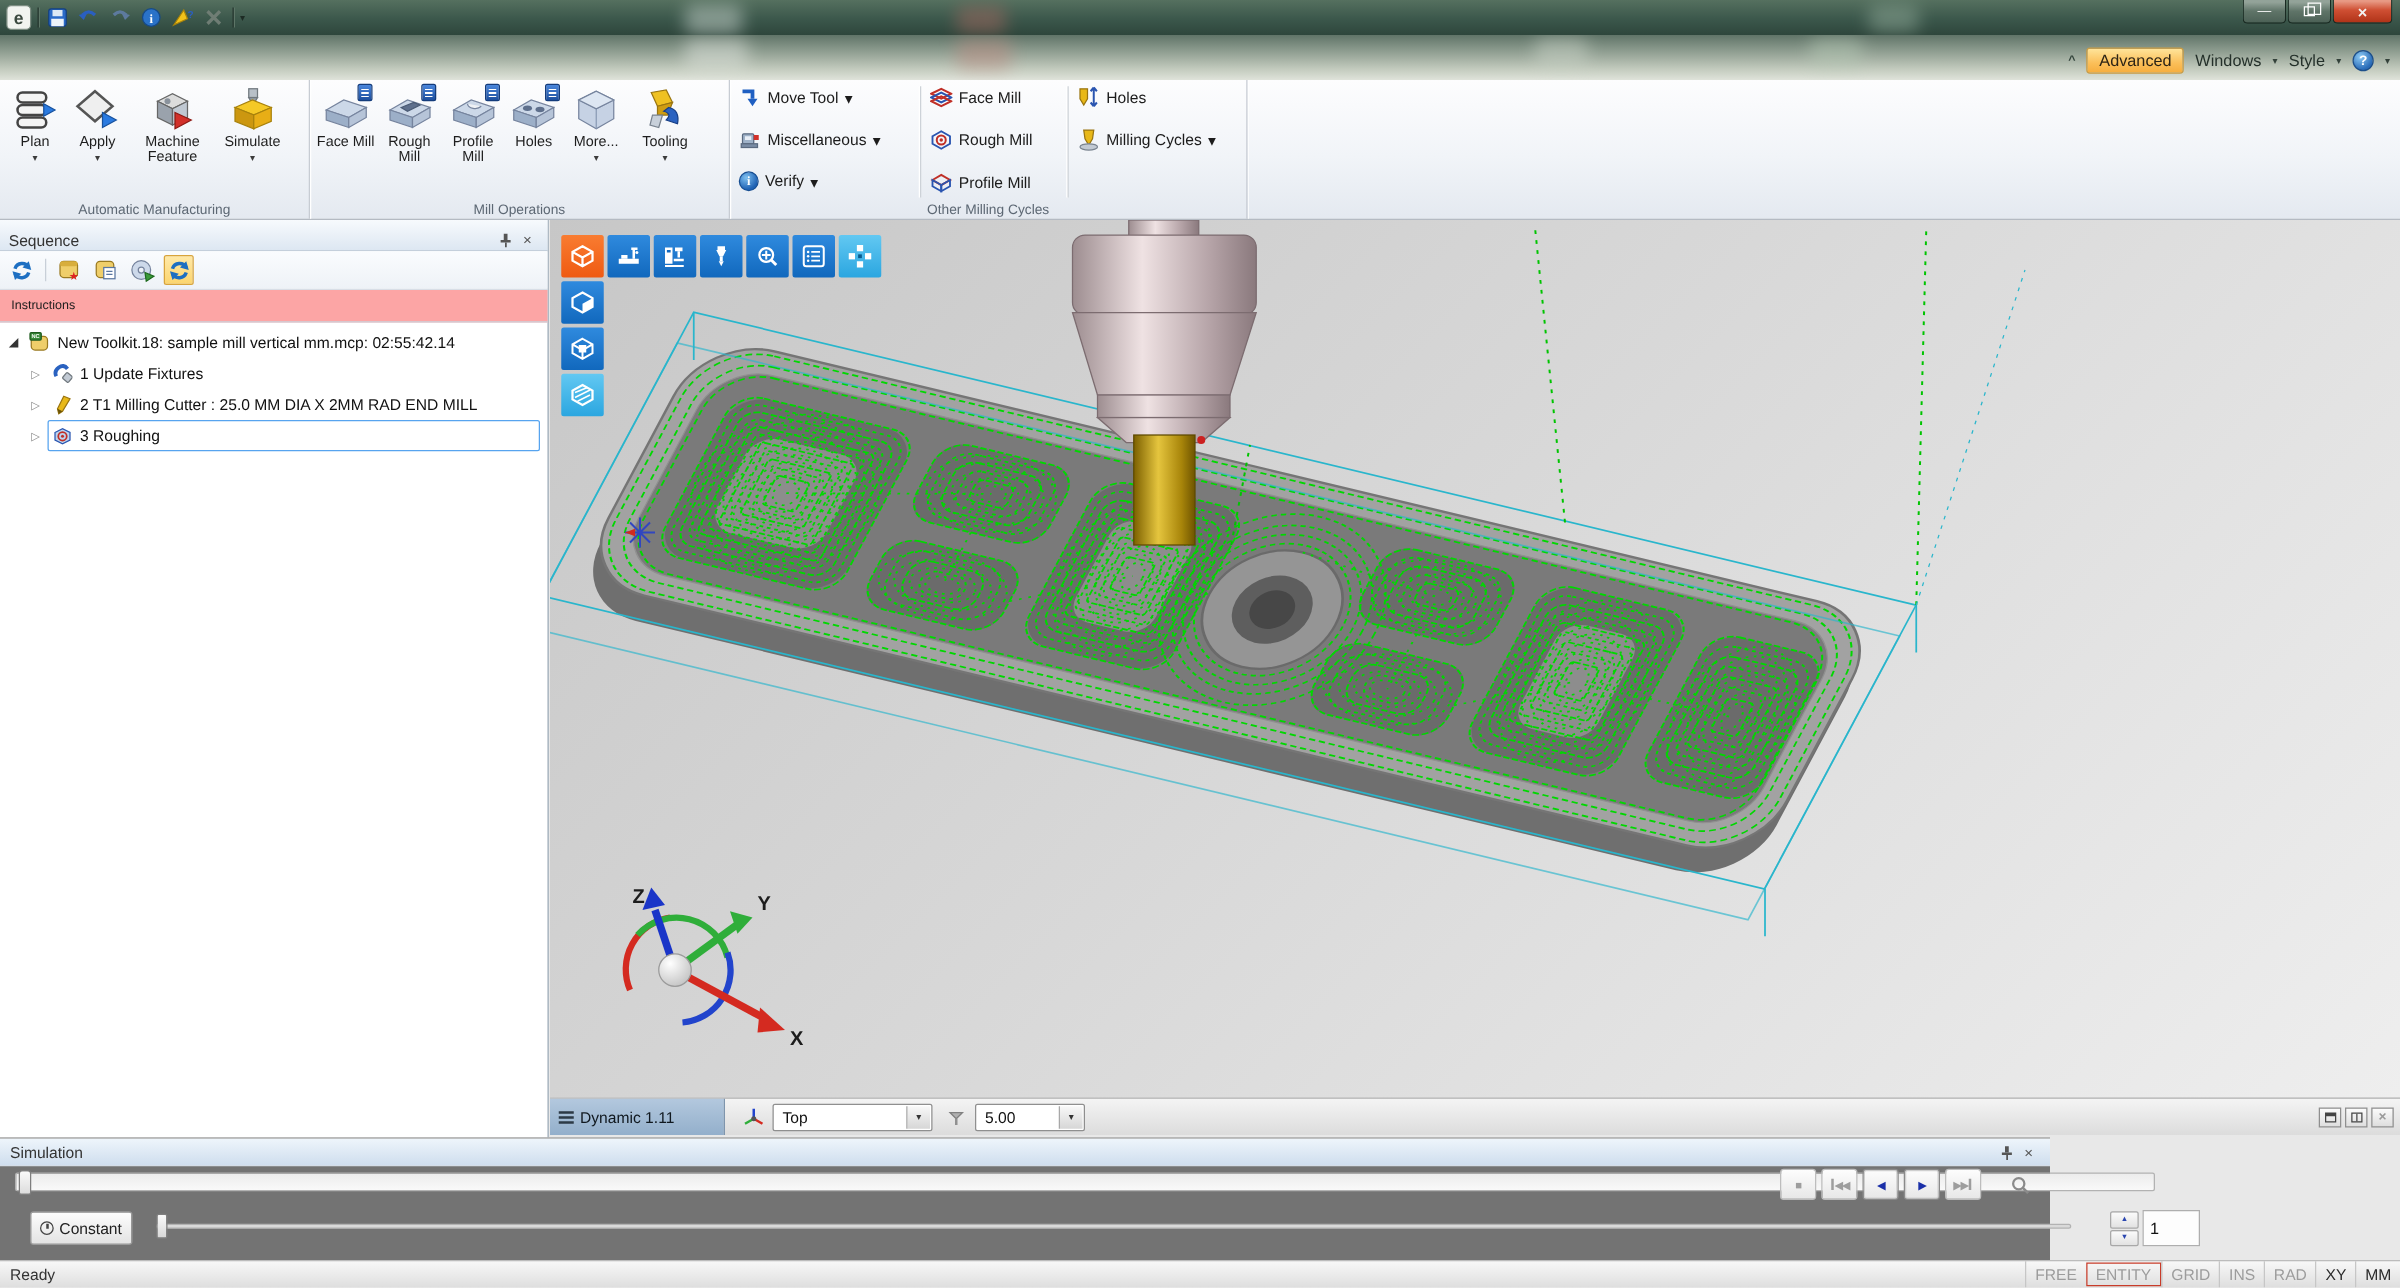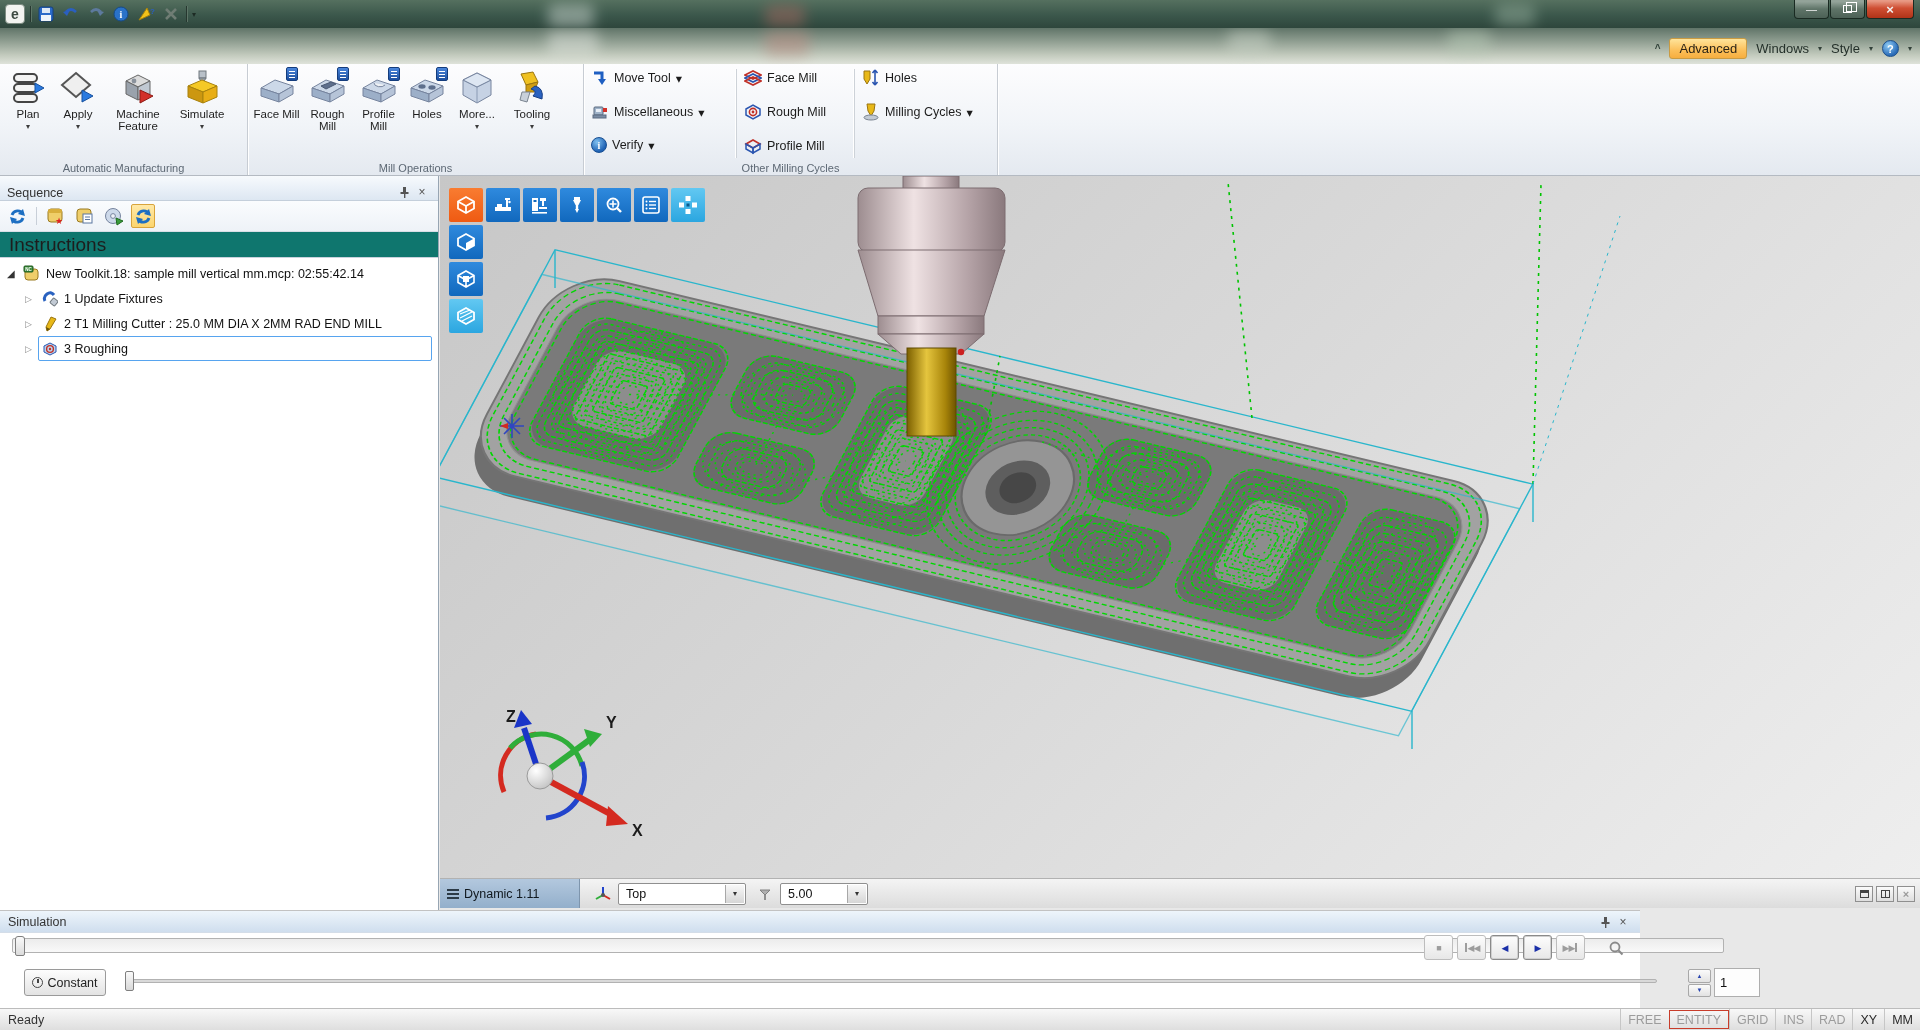--- a/index.html
+++ b/index.html
@@ -51,21 +51,21 @@
 
   
   .seq{position:absolute;left:0;top:176px;width:439px;height:734px;background:#fff;border-right:1px solid #97a5b3}
   .seq-header{height:25px;background:linear-gradient(180deg,#f7fafd 0%,#dde7f2 100%);border-bottom:1px solid #c4cfdb;display:flex;align-items:flex-end;padding:0 7px;font-size:12.5px;color:#333}
   .seq-header .hspace{flex:1}
   .hbtn{width:18px;height:16px;display:flex;align-items:center;justify-content:center;color:#555;font-size:12px}
   .seq-toolbar{height:31px;display:flex;align-items:center;gap:5px;padding:0 5px;background:linear-gradient(180deg,#fafcfe,#eef2f7);border-bottom:1px solid #d8dee6}
   .stool{width:24px;height:24px;display:flex;align-items:center;justify-content:center;border-radius:2px}
   .stool.active{background:linear-gradient(180deg,#ffe9a8,#fcd56e);border:1px solid #d8a43c}
   .tsep{width:1px;height:18px;background:#c8cfd8;margin:0 2px}
-  .instructions{height:26px;display:flex;align-items:center;padding:0 9px;font-size:19px;color:#1d1d1d;border-bottom:1px solid #c9d2dc;background:#0f766e}
+  .instructions{height:26px;display:flex;align-items:center;padding:0 9px;font-size:10px;color:#1d1d1d;border-bottom:1px solid #c9d2dc;background:#fca5a5}
   .tree{padding-top:3px;font-size:12.5px;color:#111}
   .trow{height:25px;display:flex;align-items:center;gap:6px;padding-left:7px;position:relative}
   .trow.child{padding-left:25px}
   .twist{width:10px;font-size:9px;color:#8a8a8a;flex:none}
   .twist.exp{color:#333;font-size:10px}
   .ticon{width:17px;height:17px;flex:none;display:flex;align-items:center;justify-content:center}
   .trow.selected .selbox{position:absolute;left:38px;right:6px;top:0;bottom:0;border:1px solid #57a4ef;border-radius:2px}
 
   
   .viewport{position:absolute;left:440px;top:176px;width:1480px;height:702px;background:linear-gradient(135deg,#c7c7c7 0%,#d8d8d8 45%,#eeeeee 100%);overflow:hidden}
@@ -85,21 +85,21 @@
   .combo{width:120px;height:22px;background:#fff;border:1px solid #8f8f8f;border-radius:2px;display:flex;align-items:center;padding-left:7px;font-size:12.5px;position:relative;color:#111}
   .combo .dd{position:absolute;right:1px;top:1px;bottom:1px;width:19px;background:linear-gradient(180deg,#f8f8f8,#d6d6d6);border-left:1px solid #a8a8a8;display:flex;align-items:center;justify-content:center;font-size:8px;color:#333}
   .vpbar-right{margin-left:auto;display:flex;gap:3px;margin-right:5px;align-items:center}
   .splitbtn{width:18px;height:16px;border:1px solid #8f8f8f;background:linear-gradient(180deg,#fbfbfb,#dedede);display:flex;align-items:center;justify-content:center}
   .splitbtn .h{width:9px;height:8px;border:1px solid #444;border-top-width:3px}
   .splitbtn .v{width:9px;height:8px;border:1px solid #444;display:flex}
   .splitbtn .v i{display:block;width:4px;border-right:1px solid #444}
   .splitbtn.x{color:#9a9a9a;font-weight:bold;font-size:11px}
 
   
-  .sim{position:absolute;left:0;top:910px;width:1640px;height:98px;background:#ffffff;border-top:1px solid #c2c2c2}
+  .sim{position:absolute;left:0;top:910px;width:1640px;height:98px;background:#737373;border-top:1px solid #c2c2c2}
   .sim-header{height:22px;background:linear-gradient(180deg,#eef5fb 0%,#cfdeee 100%);display:flex;align-items:center;padding:0 8px;font-size:12.5px;color:#333;border-bottom:1px solid #d4dde8}
   .sim-header .hspace{flex:1}
   .track{position:absolute;height:15px;border:1px solid #b2b2b2;border-radius:2px;background:linear-gradient(180deg,#ececec,#f9f9f9)}
   .thumb{position:absolute;top:-3px;width:10px;height:20px;background:linear-gradient(180deg,#fafafa,#dcdcdc);border:1px solid #7f7f7f;border-radius:3px 3px 2px 2px}
   .track1{left:12px;width:1712px;top:27px}
   .track2{left:125px;width:1532px;top:62px;height:4px;top:68px;background:#d9d9d9}
   .thumb2{position:absolute;left:125px;top:60px;width:9px;height:20px;background:linear-gradient(180deg,#fafafa,#d8d8d8);border:1px solid #7f7f7f;border-radius:2px}
   .pbgroup{position:absolute;top:24px;right:10px;display:flex;gap:4px;align-items:center}
   .pbtn{width:29px;height:25px;border:1px solid #bdbdbd;border-radius:3px;background:linear-gradient(180deg,#fdfdfd,#e7e7e7);display:flex;align-items:center;justify-content:center;color:#9d9d9d;font-size:9px;letter-spacing:-1px}
   .pbtn.raised{border-color:#8a8a8a;box-shadow:inset 0 0 0 1px #cfcfcf;color:#1a2fa8}

